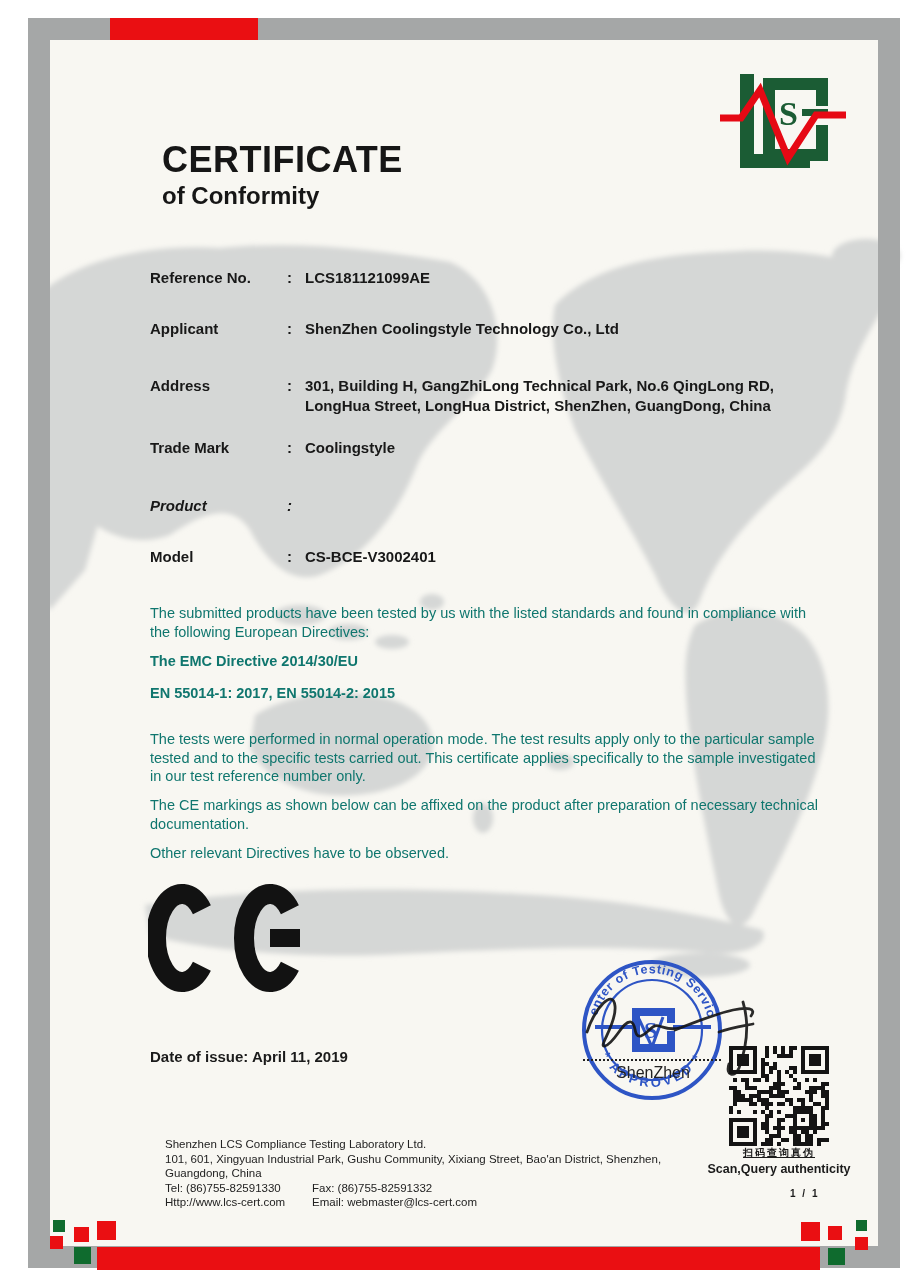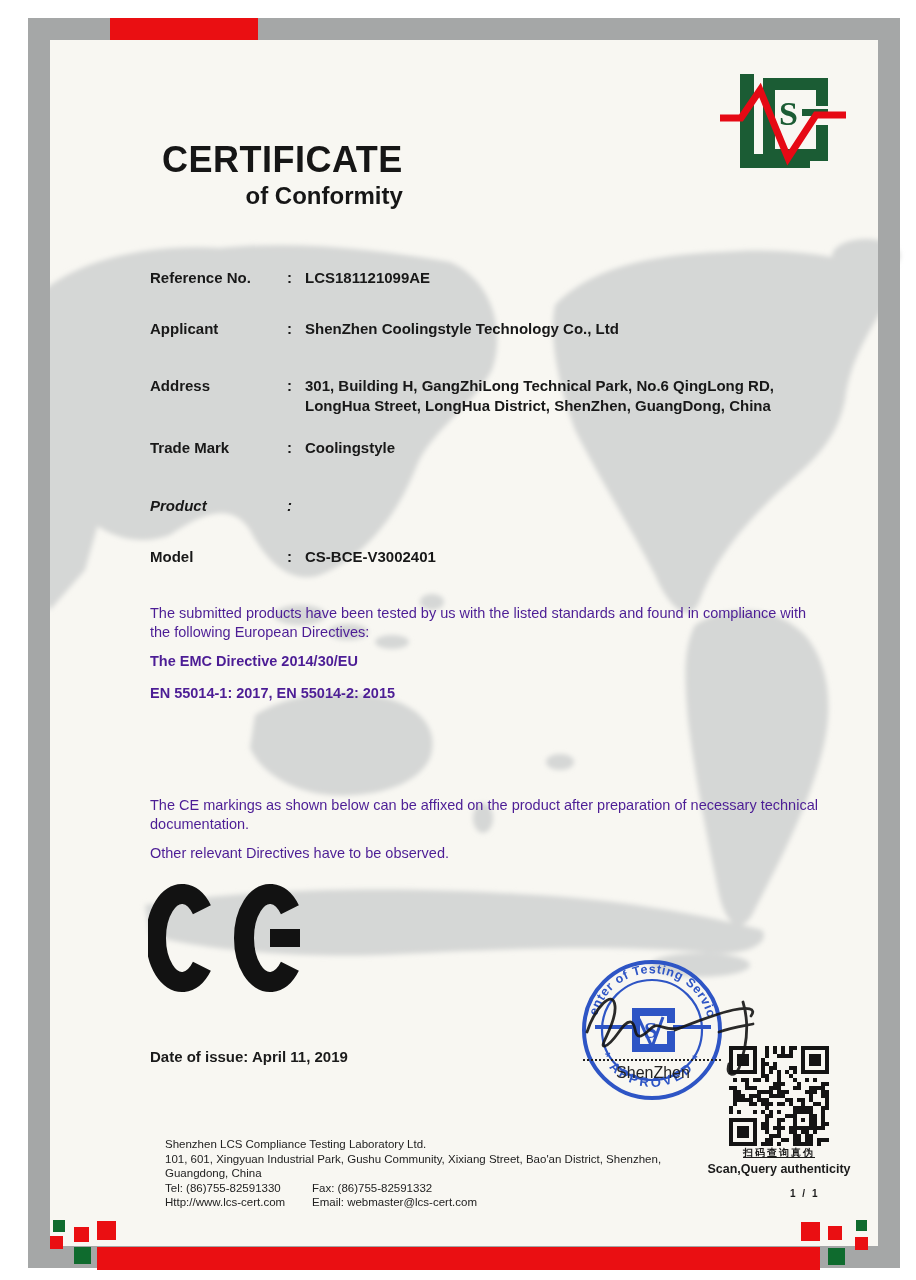--- a/index.html
+++ b/index.html
@@ -8,28 +8,28 @@
   .abs{position:absolute;}
   .paper{left:50px;top:40px;width:828px;height:1208px;background:#f8f7f2;z-index:0;}
   .wm{z-index:1;}
   .content{z-index:2;}
   .frame{z-index:3;background:#a5a7a7;}
   .reddeco{z-index:4;background:#ea0f12;}
   .greendeco{z-index:4;background:#0f6b2e;}
 
   .title-block{left:162px;top:140px;}
   .title{font-size:36px;font-weight:bold;letter-spacing:.5px;color:#161616;line-height:40px;}
-  .subtitle{font-size:24px;font-weight:bold;color:#161616;line-height:28px;margin-top:2px;text-align:right;}
+  .subtitle{font-size:24px;font-weight:bold;color:#161616;line-height:28px;margin-top:2px;}
 
   .field-row{left:150px;display:flex;font-size:15px;font-weight:bold;line-height:20px;color:#181818;}
   .field-row .lbl{width:137px;}
   .field-row .col{width:18px;}
   .field-row .val{width:500px;}
 
-  .para{left:150px;width:668px;font-size:14.5px;line-height:18.5px;color:#4c1d95;}
+  .para{left:150px;width:668px;font-size:14.5px;line-height:18.5px;color:#0f766e;}
   .bold{font-weight:bold;}
 
   .date-line{left:150px;top:1048px;font-size:15px;font-weight:bold;}
 
   .dotline{left:583px;top:1059px;width:138px;border-top:2px dotted #222;z-index:2;}
   .manager{left:588px;top:1064px;width:130px;text-align:center;font-size:16px;color:#222;z-index:2;}
 
   .qr-wrap{left:729px;top:1046px;z-index:2;}
   .qr-cap-cn{left:699px;top:1146px;width:160px;text-align:center;font-size:10px;font-weight:bold;letter-spacing:2px;text-decoration:underline;}
   .qr-cap-en{left:699px;top:1162px;width:160px;text-align:center;font-size:12.5px;font-weight:bold;}
@@ -138,20 +138,21 @@
   </div>
   <div class="abs content field-row" style="top:547px;">
     <span class="lbl">Model</span>
     <span class="col">:</span>
     <span class="val">CS-BCE-V3002401</span>
   </div>
 
   <div class="abs content para" style="top:604px;">The submitted products have been tested by us with the listed standards and found in compliance with the following European Directives:</div>
   <div class="abs content para bold" style="top:652px;">The EMC Directive 2014/30/EU</div>
   <div class="abs content para bold" style="top:684px;">EN 55014-1: 2017, EN 55014-2: 2015</div>
+  <div class="abs content para" style="top:730px;">The tests were performed in normal operation mode. The test results apply only to the particular sample tested and to the specific tests carried out. This certificate applies specifically to the sample investigated in our test reference number only.</div>
   <div class="abs content para" style="top:796px;">The CE markings as shown below can be affixed on the product after preparation of necessary technical documentation.</div>
   <div class="abs content para" style="top:844px;">Other relevant Directives have to be observed.</div>
 
   <svg class="abs content" style="left:148px;top:884px;" width="170" height="110" viewBox="0 0 170 110">
     <g fill="none" stroke="#121212" stroke-width="20">
       <path d="M 53.9 25.7 A 26 44 0 1 0 53.9 82.3"></path>
       <path d="M 141.9 25.7 A 26 44 0 1 0 141.9 82.3"></path>
     </g>
     <rect x="122" y="45" width="30" height="18" fill="#121212"></rect>
   </svg>

